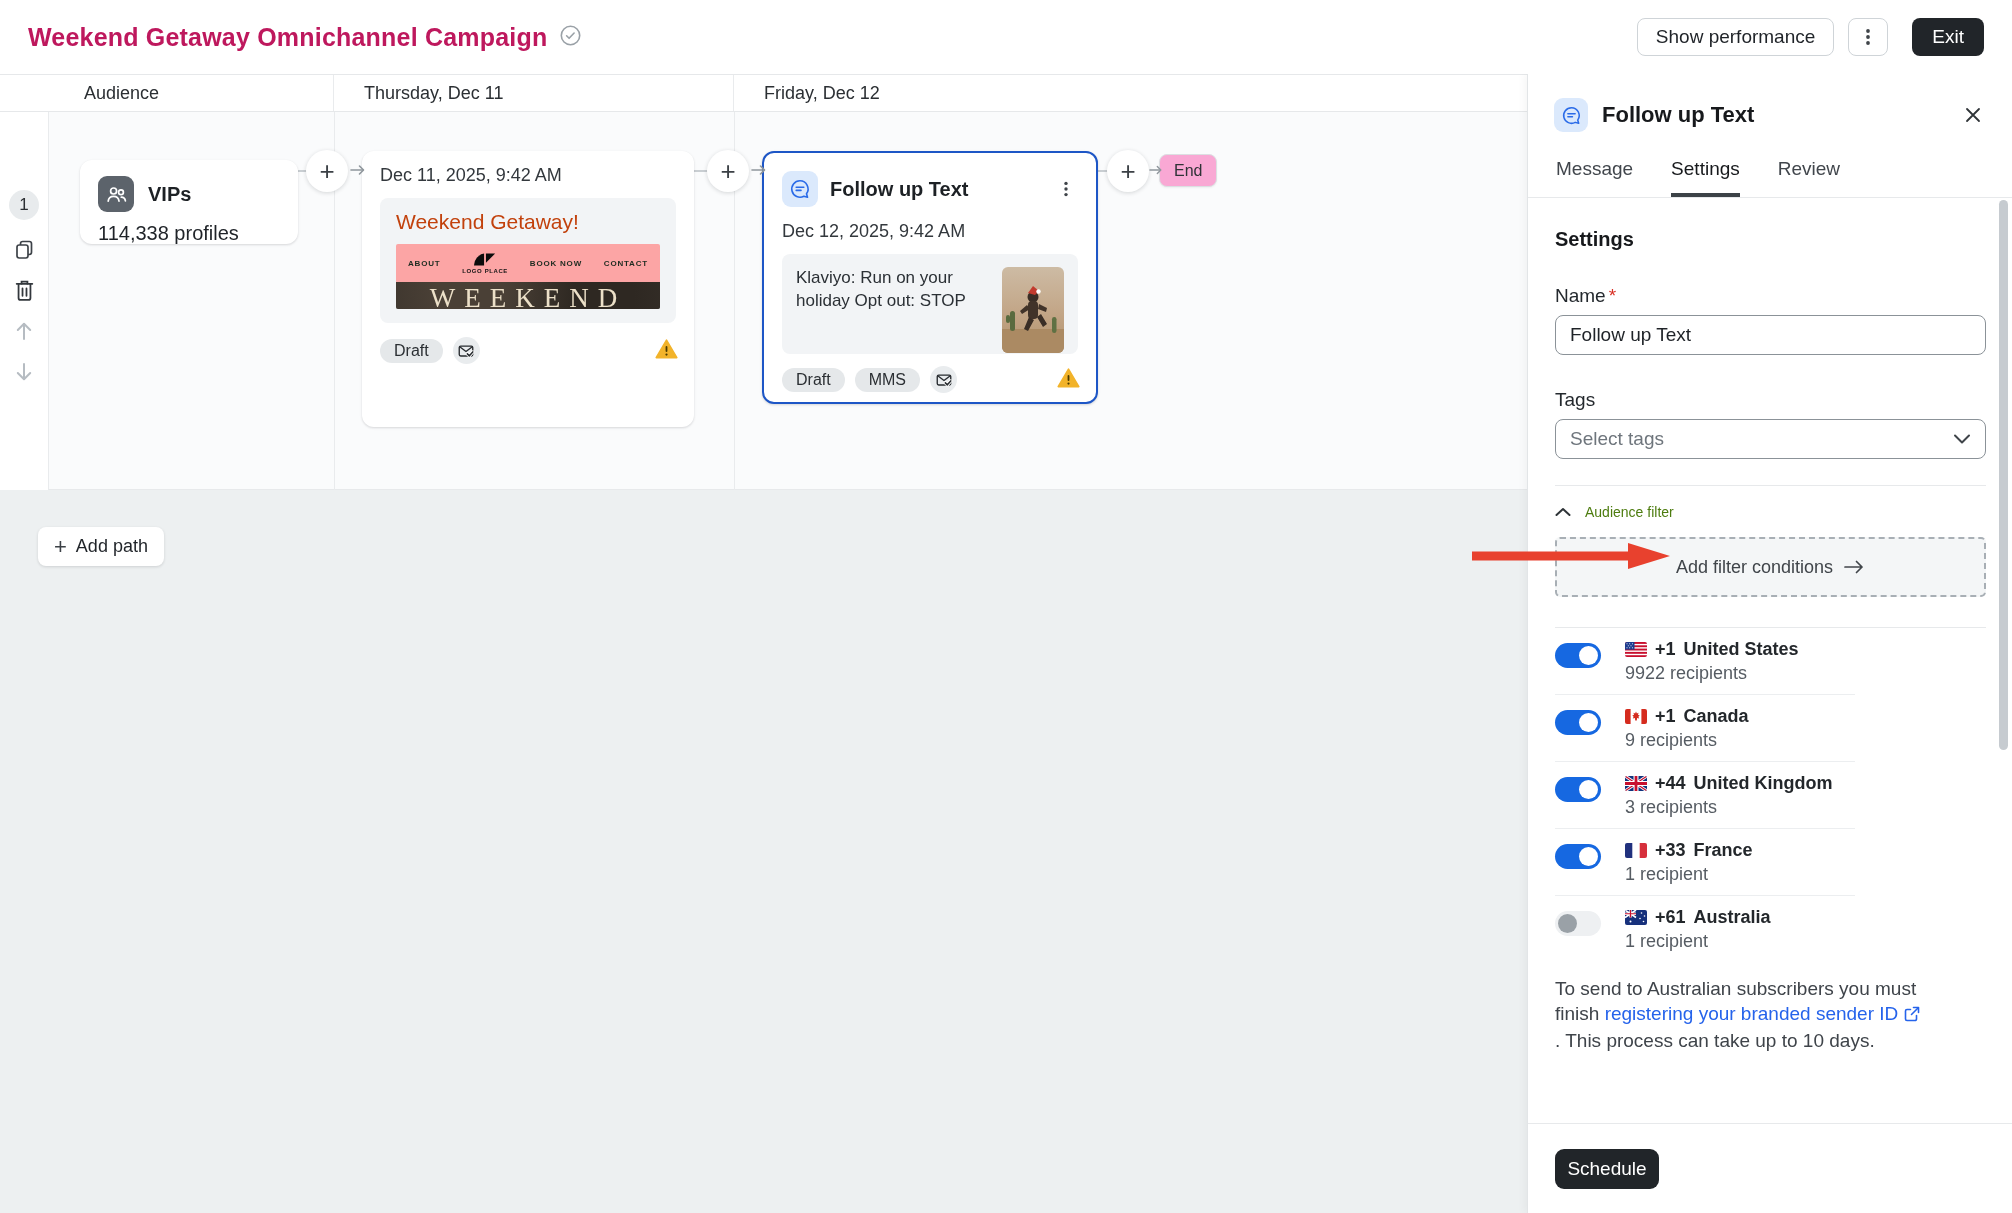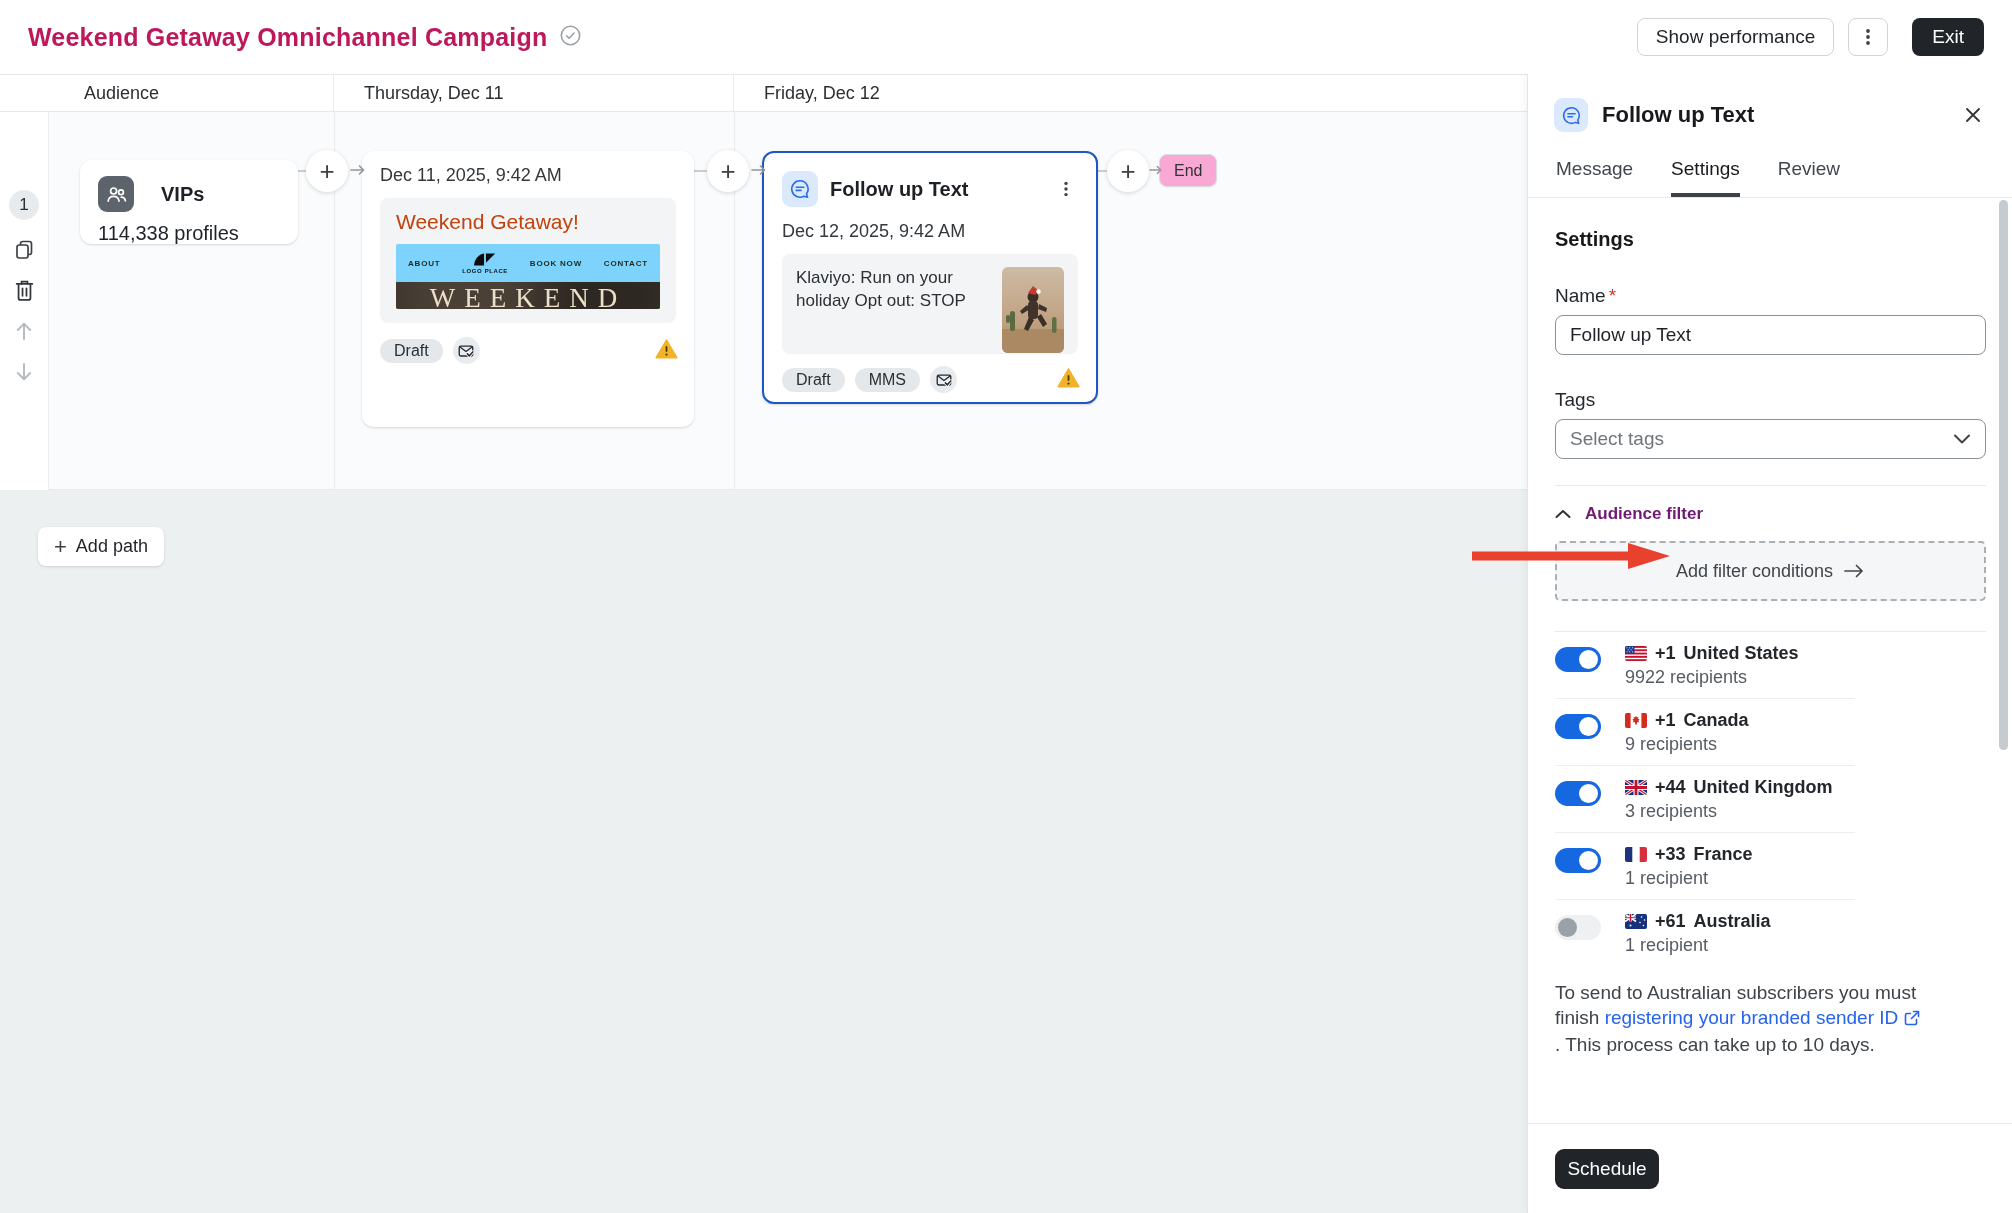--- a/index.html
+++ b/index.html
@@ -40,29 +40,29 @@
   .card-title { font-size: 20px; font-weight: 700; color: #1d2125; flex: 1; white-space: nowrap; }
   .kebab { width: 24px; height: 24px; display: flex; align-items: center; justify-content: center; cursor: pointer; flex: none; }
   .card-date { font-size: 18px; color: #33383d; padding: 14px 18px 0 18px; }
   .preview-box { margin: 12px 18px 0 18px; background: #f2f4f6; border-radius: 8px; overflow: hidden; }
   .badge-row { display: flex; align-items: center; gap: 10px; padding: 14px 18px 0 18px; }
   .pill { background: #e5e8ea; border-radius: 14px; padding: 3px 14px; font-size: 16px; color: #2b2f33; }
   .status-circle { width: 27px; height: 27px; border-radius: 50%; background: #e9ecee; display: flex; align-items: center; justify-content: center; }
   .warn { position: absolute; right: 16px; }
 
   .vips-card { left: 80px; top: 48px; width: 218px; height: 84px; }
-  .vips-head { display: flex; align-items: center; gap: 27px; padding: 16px 18px 0 18px; justify-content: center; }
+  .vips-head { display: flex; align-items: center; gap: 14px; padding: 16px 18px 0 18px; justify-content: center; }
   .vips-profiles { font-size: 20px; color: #1f2328; padding: 10px 18px 0 18px; }
 
   .email-card { left: 362px; top: 39px; width: 332px; height: 276px; }
   .sms-card { left: 762px; top: 39px; width: 336px; height: 253px; border: 2px solid #1d56c6; }
 
   .subject { font-size: 21px; color: #c2410c; padding: 12px 16px 10px 16px; }
   .email-mock { margin: 0 16px 14px 16px; border-radius: 2px; overflow: hidden; }
-  .mock-nav { background: #7dd3fc; height: 38px; display: flex; align-items: center; justify-content: space-between; padding: 0 12px; }
+  .mock-nav { background: #fca5a5; height: 38px; display: flex; align-items: center; justify-content: space-between; padding: 0 12px; }
   .mock-nav-item { font-size: 8px; letter-spacing: .8px; color: #1d2b20; font-weight: 700; }
   .mock-logo { display: flex; flex-direction: column; align-items: center; gap: 1px; }
   .mock-logo-text { font-size: 6px; letter-spacing: .6px; color: #111; font-weight: 700; }
   .mock-hero { height: 27px; background: radial-gradient(circle at 28% 30%, #4a4036 0 18%, rgba(0,0,0,0) 55%), radial-gradient(circle at 72% 60%, #2e2822 0 25%, rgba(0,0,0,0) 65%), #39322b; display: flex; align-items: flex-start; justify-content: center; overflow: hidden; }
   .hero-text { font-family: "Liberation Serif", serif; font-size: 27px; letter-spacing: 9px; color: #ece0c8; line-height: 1; transform: translateY(3px); }
 
   .sms-preview { display: flex; gap: 10px; padding: 13px 14px; height: 100px; }
   .sms-text { font-size: 17px; color: #2b3035; line-height: 1.35; width: 200px; }
   .mms-thumb { width: 62px; height: 86px; border-radius: 6px; overflow: hidden; flex: none; margin-left: auto; }
 
@@ -87,21 +87,21 @@
   .pb-inner { padding: 0 27px; }
   .section-heading { font-size: 20px; font-weight: 700; color: #17191c; margin-top: 28px; }
   .field-label { font-size: 19px; color: #24292e; margin-top: 34px; margin-bottom: 8px; }
   .req { color: #d93025; margin-left: 3px; }
   .text-input { width: 431px; height: 40px; border: 1px solid #8b9298; border-radius: 8px; background: #fff; font-size: 19px; color: #1f2328; padding: 0 14px; font-family: "Liberation Sans", sans-serif; }
   .select { width: 431px; height: 40px; border: 1px solid #8b9298; border-radius: 8px; background: #fff; display: flex; align-items: center; justify-content: space-between; padding: 0 14px; cursor: pointer; }
   .placeholder { font-size: 19px; color: #6e757c; }
   .divider { height: 1px; background: #e7e9eb; margin-top: 26px; }
 
   .af-header { display: flex; align-items: center; gap: 14px; margin-top: 18px; cursor: pointer; }
-  .af-label { font-size: 17px; font-weight: 700; color: #701a75; }
+  .af-label { font-size: 14px; font-weight: 400; color: #4d7c0f; }
   .dashed-box { margin-top: 17px; width: 431px; height: 60px; border: 2px dashed #a8afb5; border-radius: 5px; background: #f4f6f7; display: flex; align-items: center; justify-content: center; gap: 10px; cursor: pointer; }
   .dashed-box span { font-size: 18px; color: #40454a; }
 
   .country-row { display: flex; align-items: flex-start; gap: 24px; padding: 11px 0 10px 0; border-bottom: 1px solid #eceef0; width: 300px; }
   .country-row.last { border-bottom: none; }
   .toggle { width: 46px; height: 25px; border-radius: 13px; background: #1668e1; position: relative; flex: none; margin-top: 4px; cursor: pointer; }
   .toggle::after { content: ''; position: absolute; top: 3px; right: 3px; width: 19px; height: 19px; border-radius: 50%; background: #fff; }
   .toggle.off { background: #eef0f2; }
   .toggle.off::after { right: auto; left: 3px; background: #9aa1a7; }
   .country-info { display: flex; flex-direction: column; gap: 3px; }

